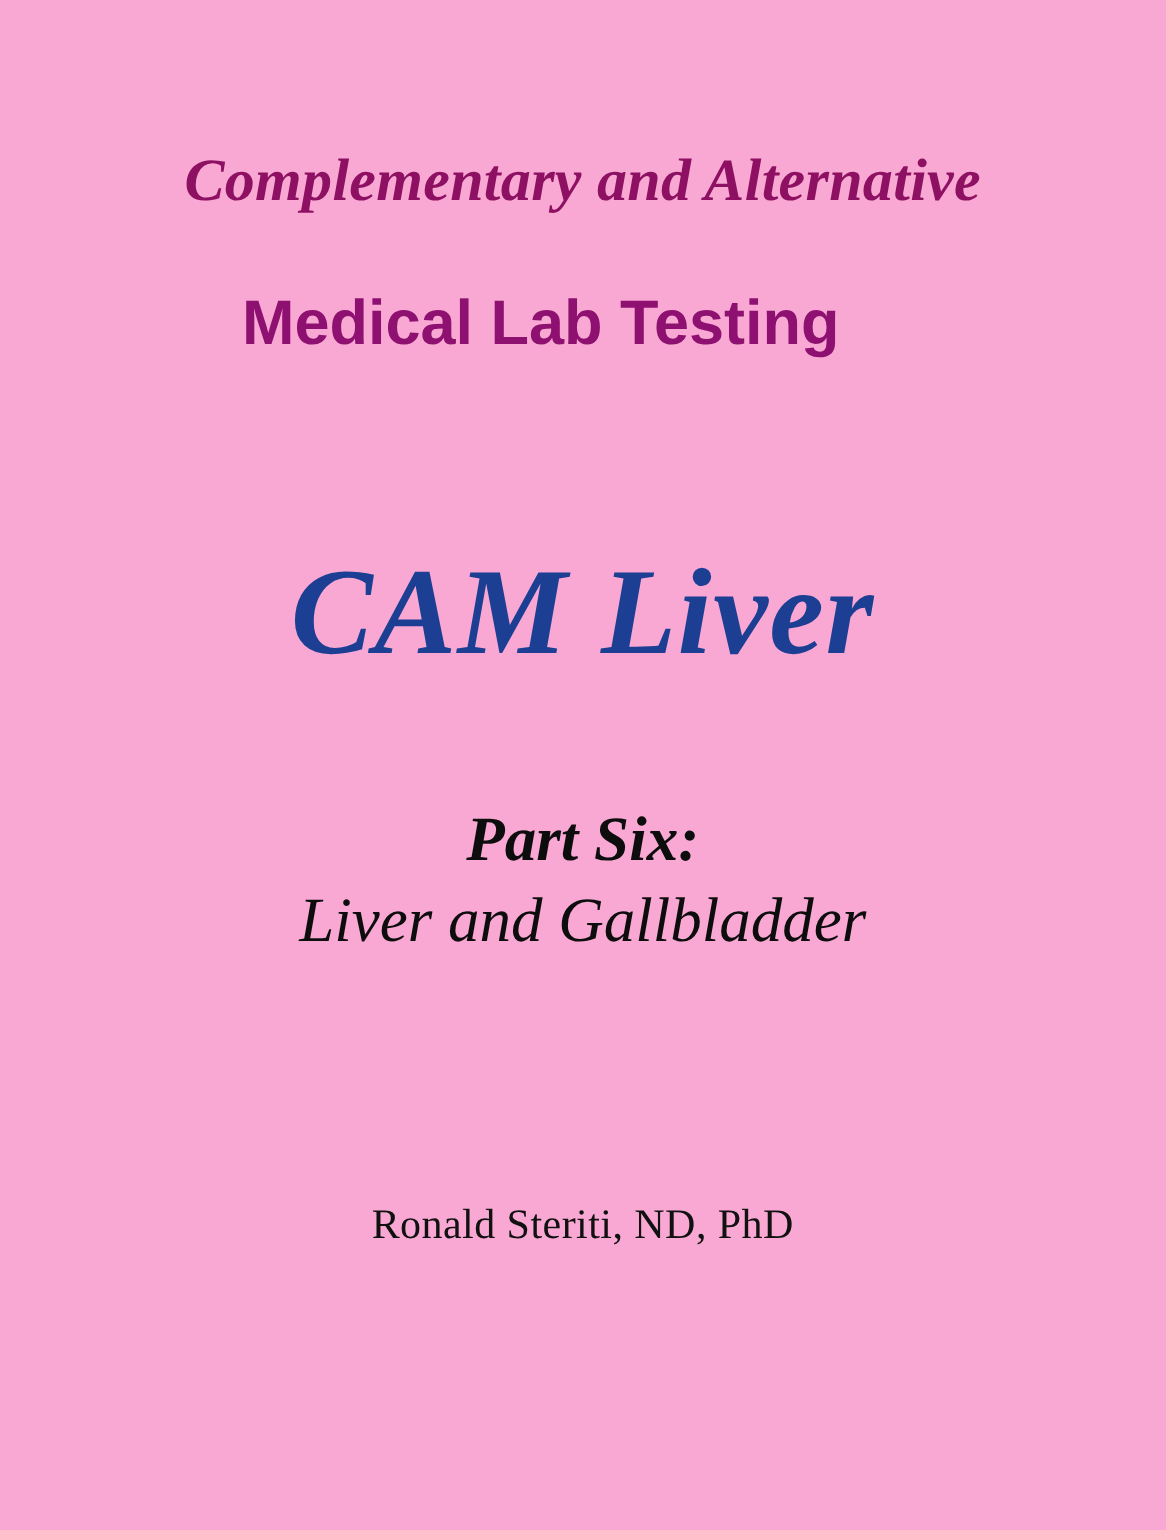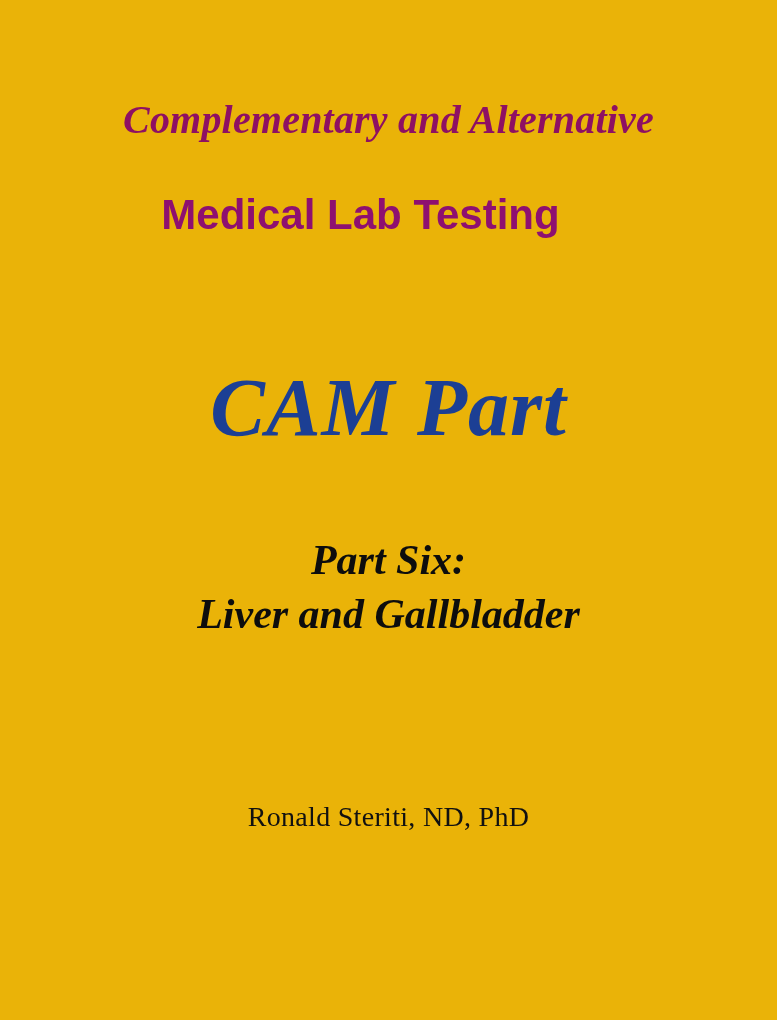--- a/index.html
+++ b/index.html
@@ -11,21 +11,21 @@
     height: 1020px;
     background: #ece6dd;
     font-family: "Liberation Serif", serif;
     overflow: hidden;
   }
   .cover {
     position: relative;
     width: 777px;
     height: 1020px;
     box-sizing: border-box;
-    background: #eab308;
+    background: #f9a8d4;
     display: block;
   }
   .title-line-1 {
     position: absolute;
     top: 96px;
     left: 0;
     width: 777px;
     text-align: center;
     font-family: "Liberation Serif", serif;
     font-style: italic;
@@ -77,21 +77,21 @@
     margin-top: 16px;
   }
   .part-subject {
     position: absolute;
     top: 588px;
     left: 0;
     width: 777px;
     text-align: center;
     font-family: "Liberation Serif", serif;
     font-style: italic;
-    font-weight: bold;
+    font-weight: normal;
     font-size: 42px;
     line-height: 52px;
     color: #0d0d0d;
   }
   .author {
     position: absolute;
     top: 800px;
     left: 0;
     width: 777px;
     text-align: center;
@@ -104,21 +104,21 @@
 </style>
 </head>
 <body>
 
 <div class="cover">
 
   <div class="title-line-1">Complementary and Alternative</div>
 
   <div class="title-line-2">Medical Lab Testing</div>
 
-  <div class="main-title">CAM Part</div>
+  <div class="main-title">CAM Liver</div>
 
   <div class="part-label">Part Six:</div>
 
   <div class="part-subject">Liver and Gallbladder</div>
 
   <div class="author">Ronald Steriti, ND, PhD</div>
 
 </div>
 
 </body></html>

